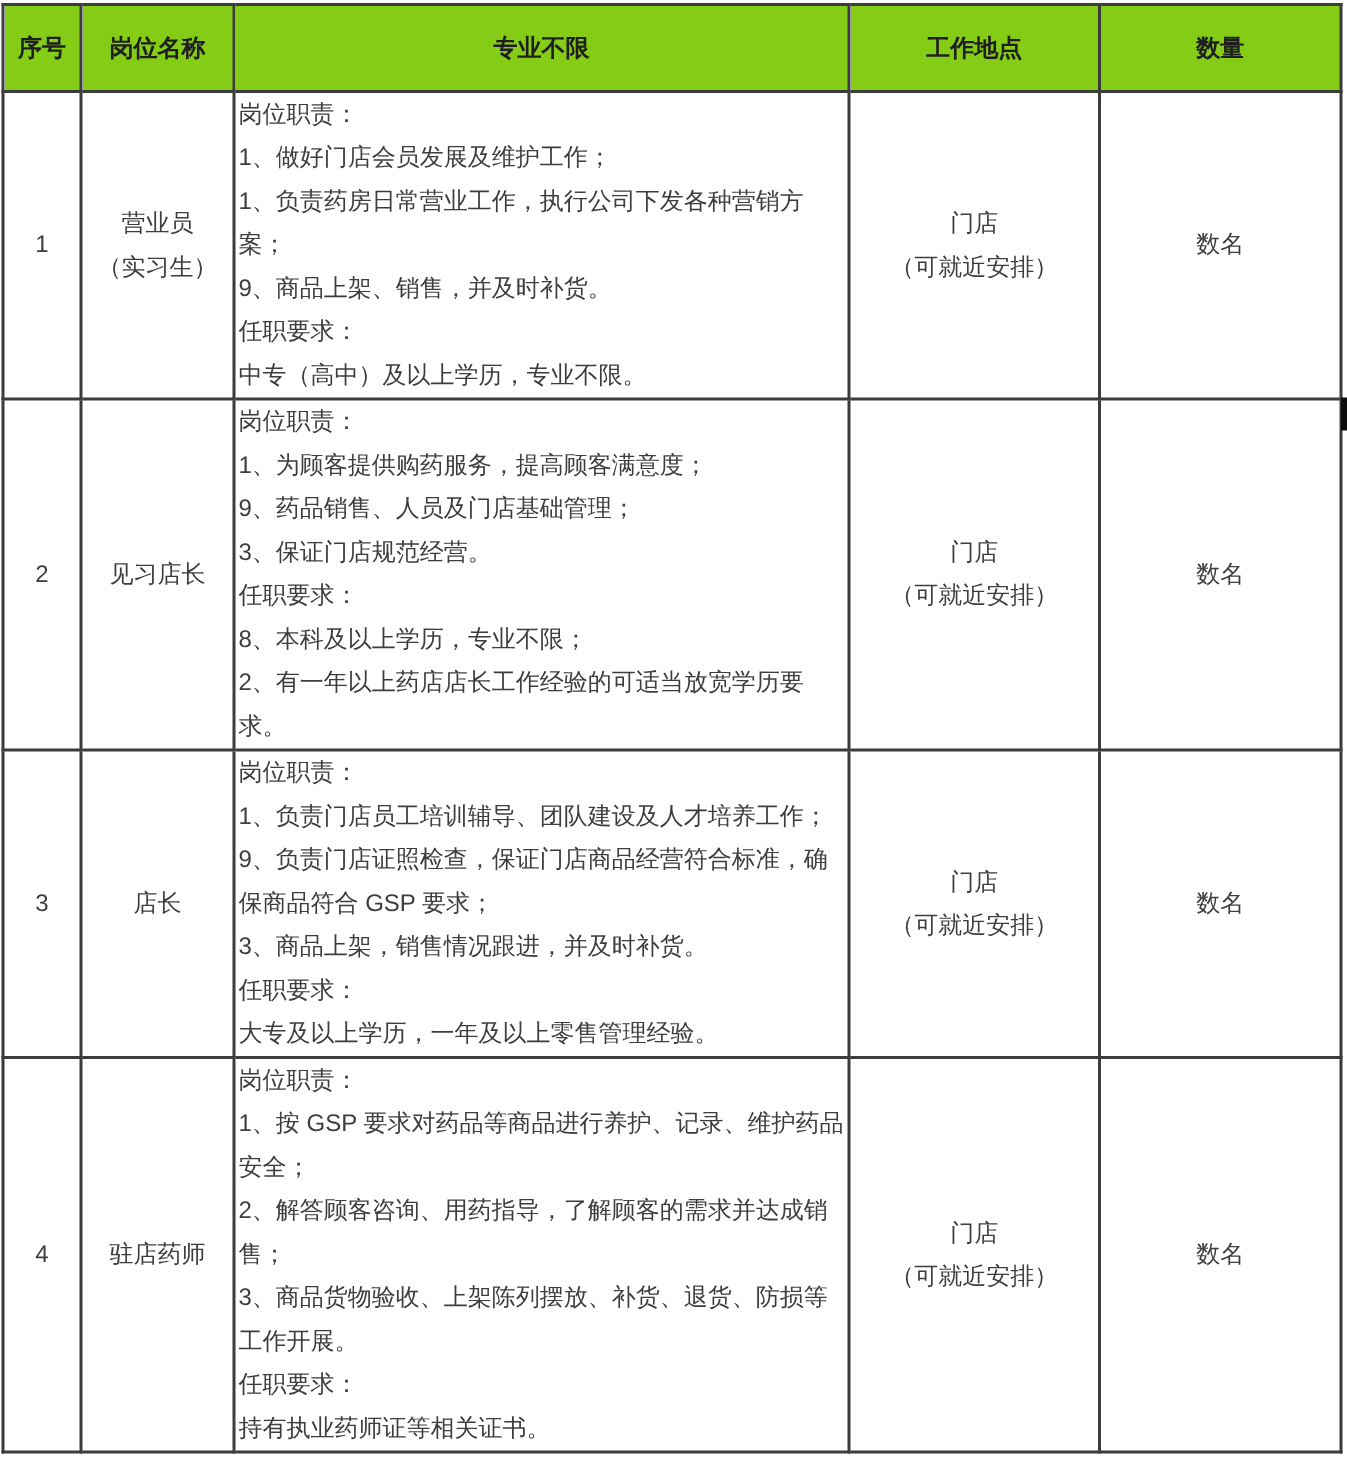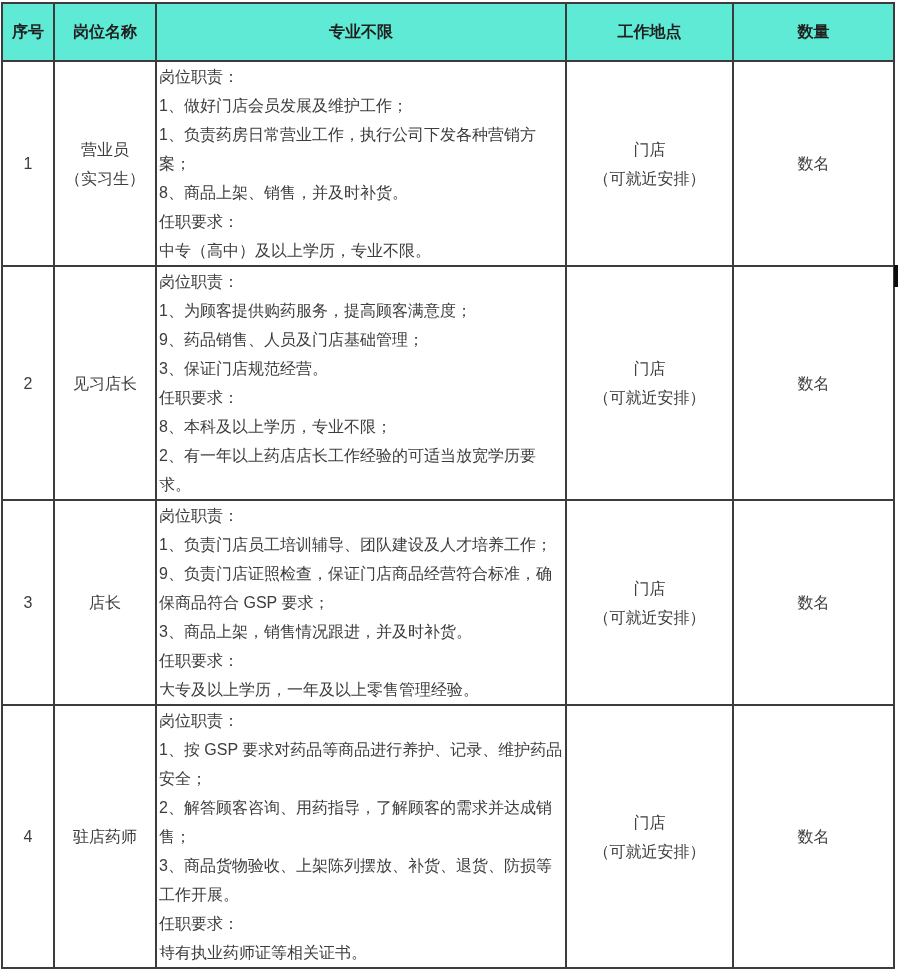--- a/index.html
+++ b/index.html
@@ -21,21 +21,21 @@
     top: 2px;
     border-collapse: collapse;
     table-layout: fixed;
   }
   .jobs-table th,
   .jobs-table td {
     border: 2px solid #3c3c3c;
     overflow: hidden;
   }
   .jobs-table th {
-    background: #5eead4;
+    background: #84cc16;
     color: #1f1f1f;
     font-size: 16px;
     font-weight: bold;
     text-align: center;
     vertical-align: middle;
     height: 56px;
     padding: 0;
   }
   .jobs-table td {
     font-size: 16px;
@@ -50,21 +50,20 @@
   .col-loc    { width: 167px; }
   .col-count  { width: 161px; }
 
   td.c-index, td.c-name, td.c-loc, td.c-count {
     text-align: center;
   }
   td.c-desc {
     text-align: left;
     padding: 0 2px;
     word-break: break-all;
-    border-radius: 25px;
   }
   tbody tr:nth-child(1) { height: 197px; }
   tbody tr:nth-child(2) { height: 229px; }
   tbody tr:nth-child(3) { height: 203px; }
   tbody tr:nth-child(4) { height: 261px; }
 
   .edge-mark {
     position: absolute;
     right: 0;
     top: 265px;
@@ -99,21 +98,21 @@
   <tr>
     <td class="c-index">1</td>
     <td class="c-name">
             <div>营业员</div>
             <div>（实习生）</div>
           </td>
     <td class="c-desc">
             <div>岗位职责：</div>
             <div>1、做好门店会员发展及维护工作；</div>
             <div>1、负责药房日常营业工作，执行公司下发各种营销方案；</div>
-            <div>8、商品上架、销售，并及时补货。</div>
+            <div>9、商品上架、销售，并及时补货。</div>
             <div>任职要求：</div>
             <div>中专（高中）及以上学历，专业不限。</div>
           </td>
     <td class="c-loc">
             <div>门店</div>
             <div>（可就近安排）</div>
           </td>
     <td class="c-count">数名</td>
   </tr>
 

